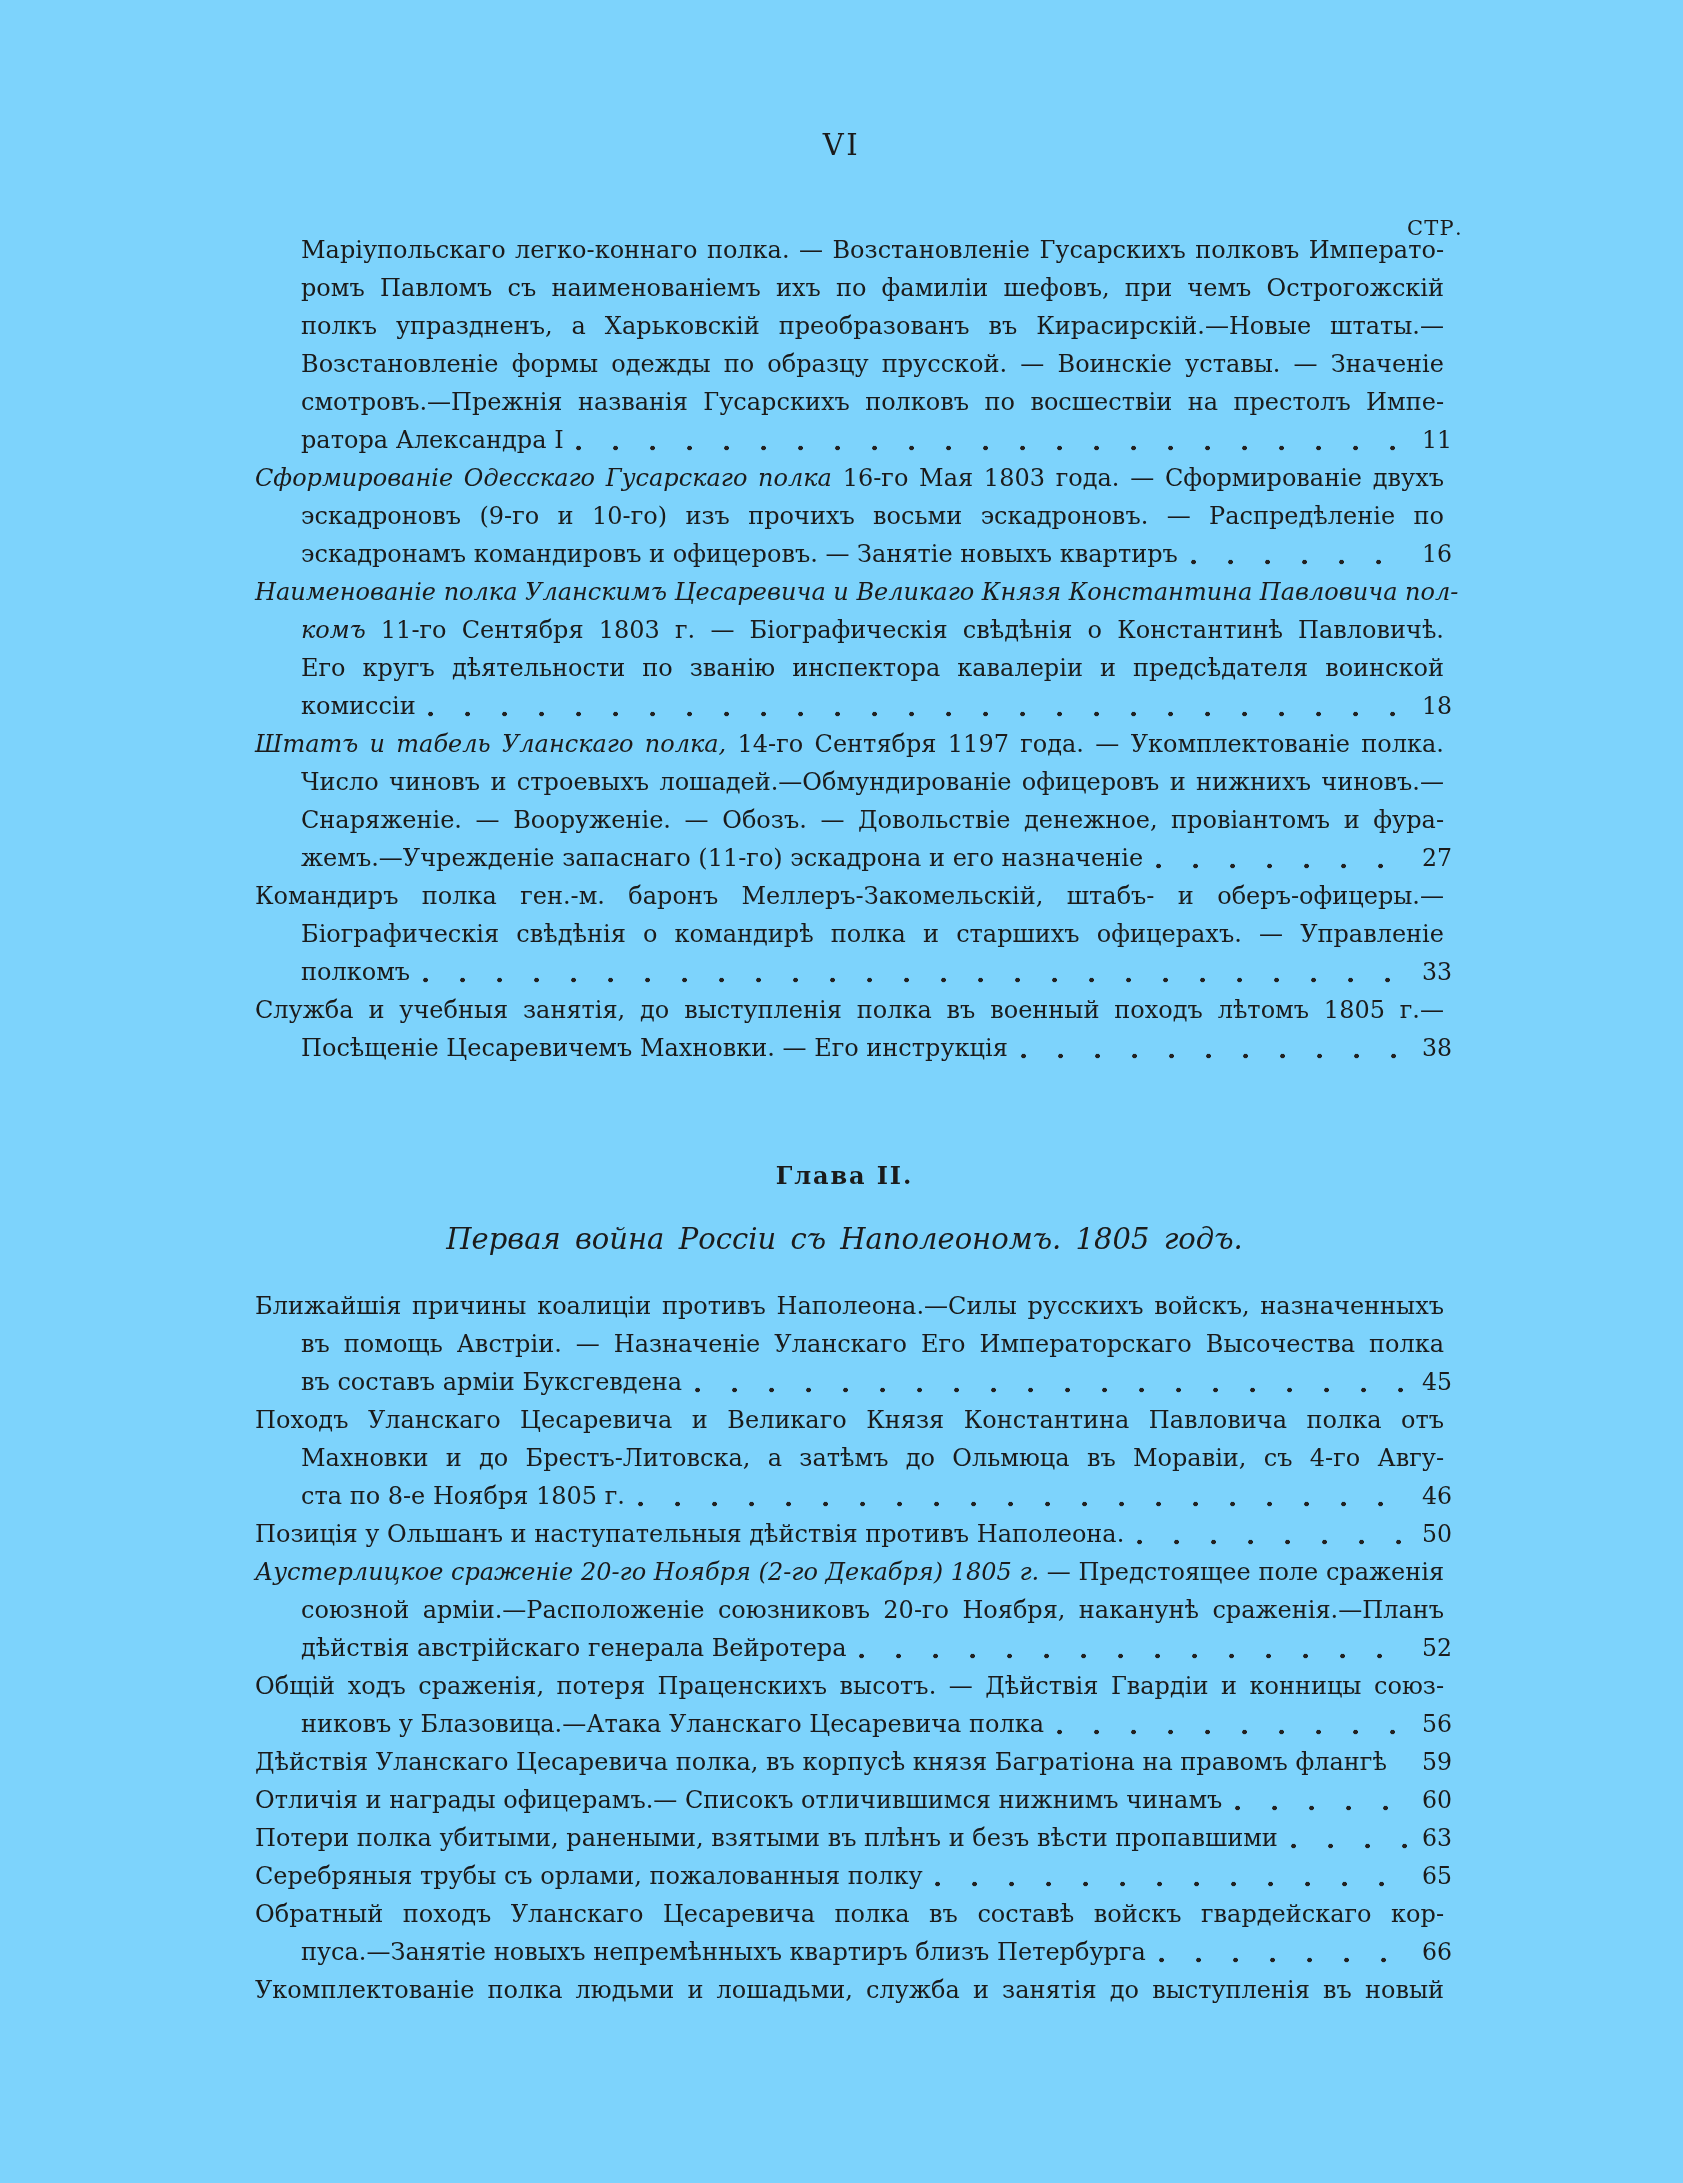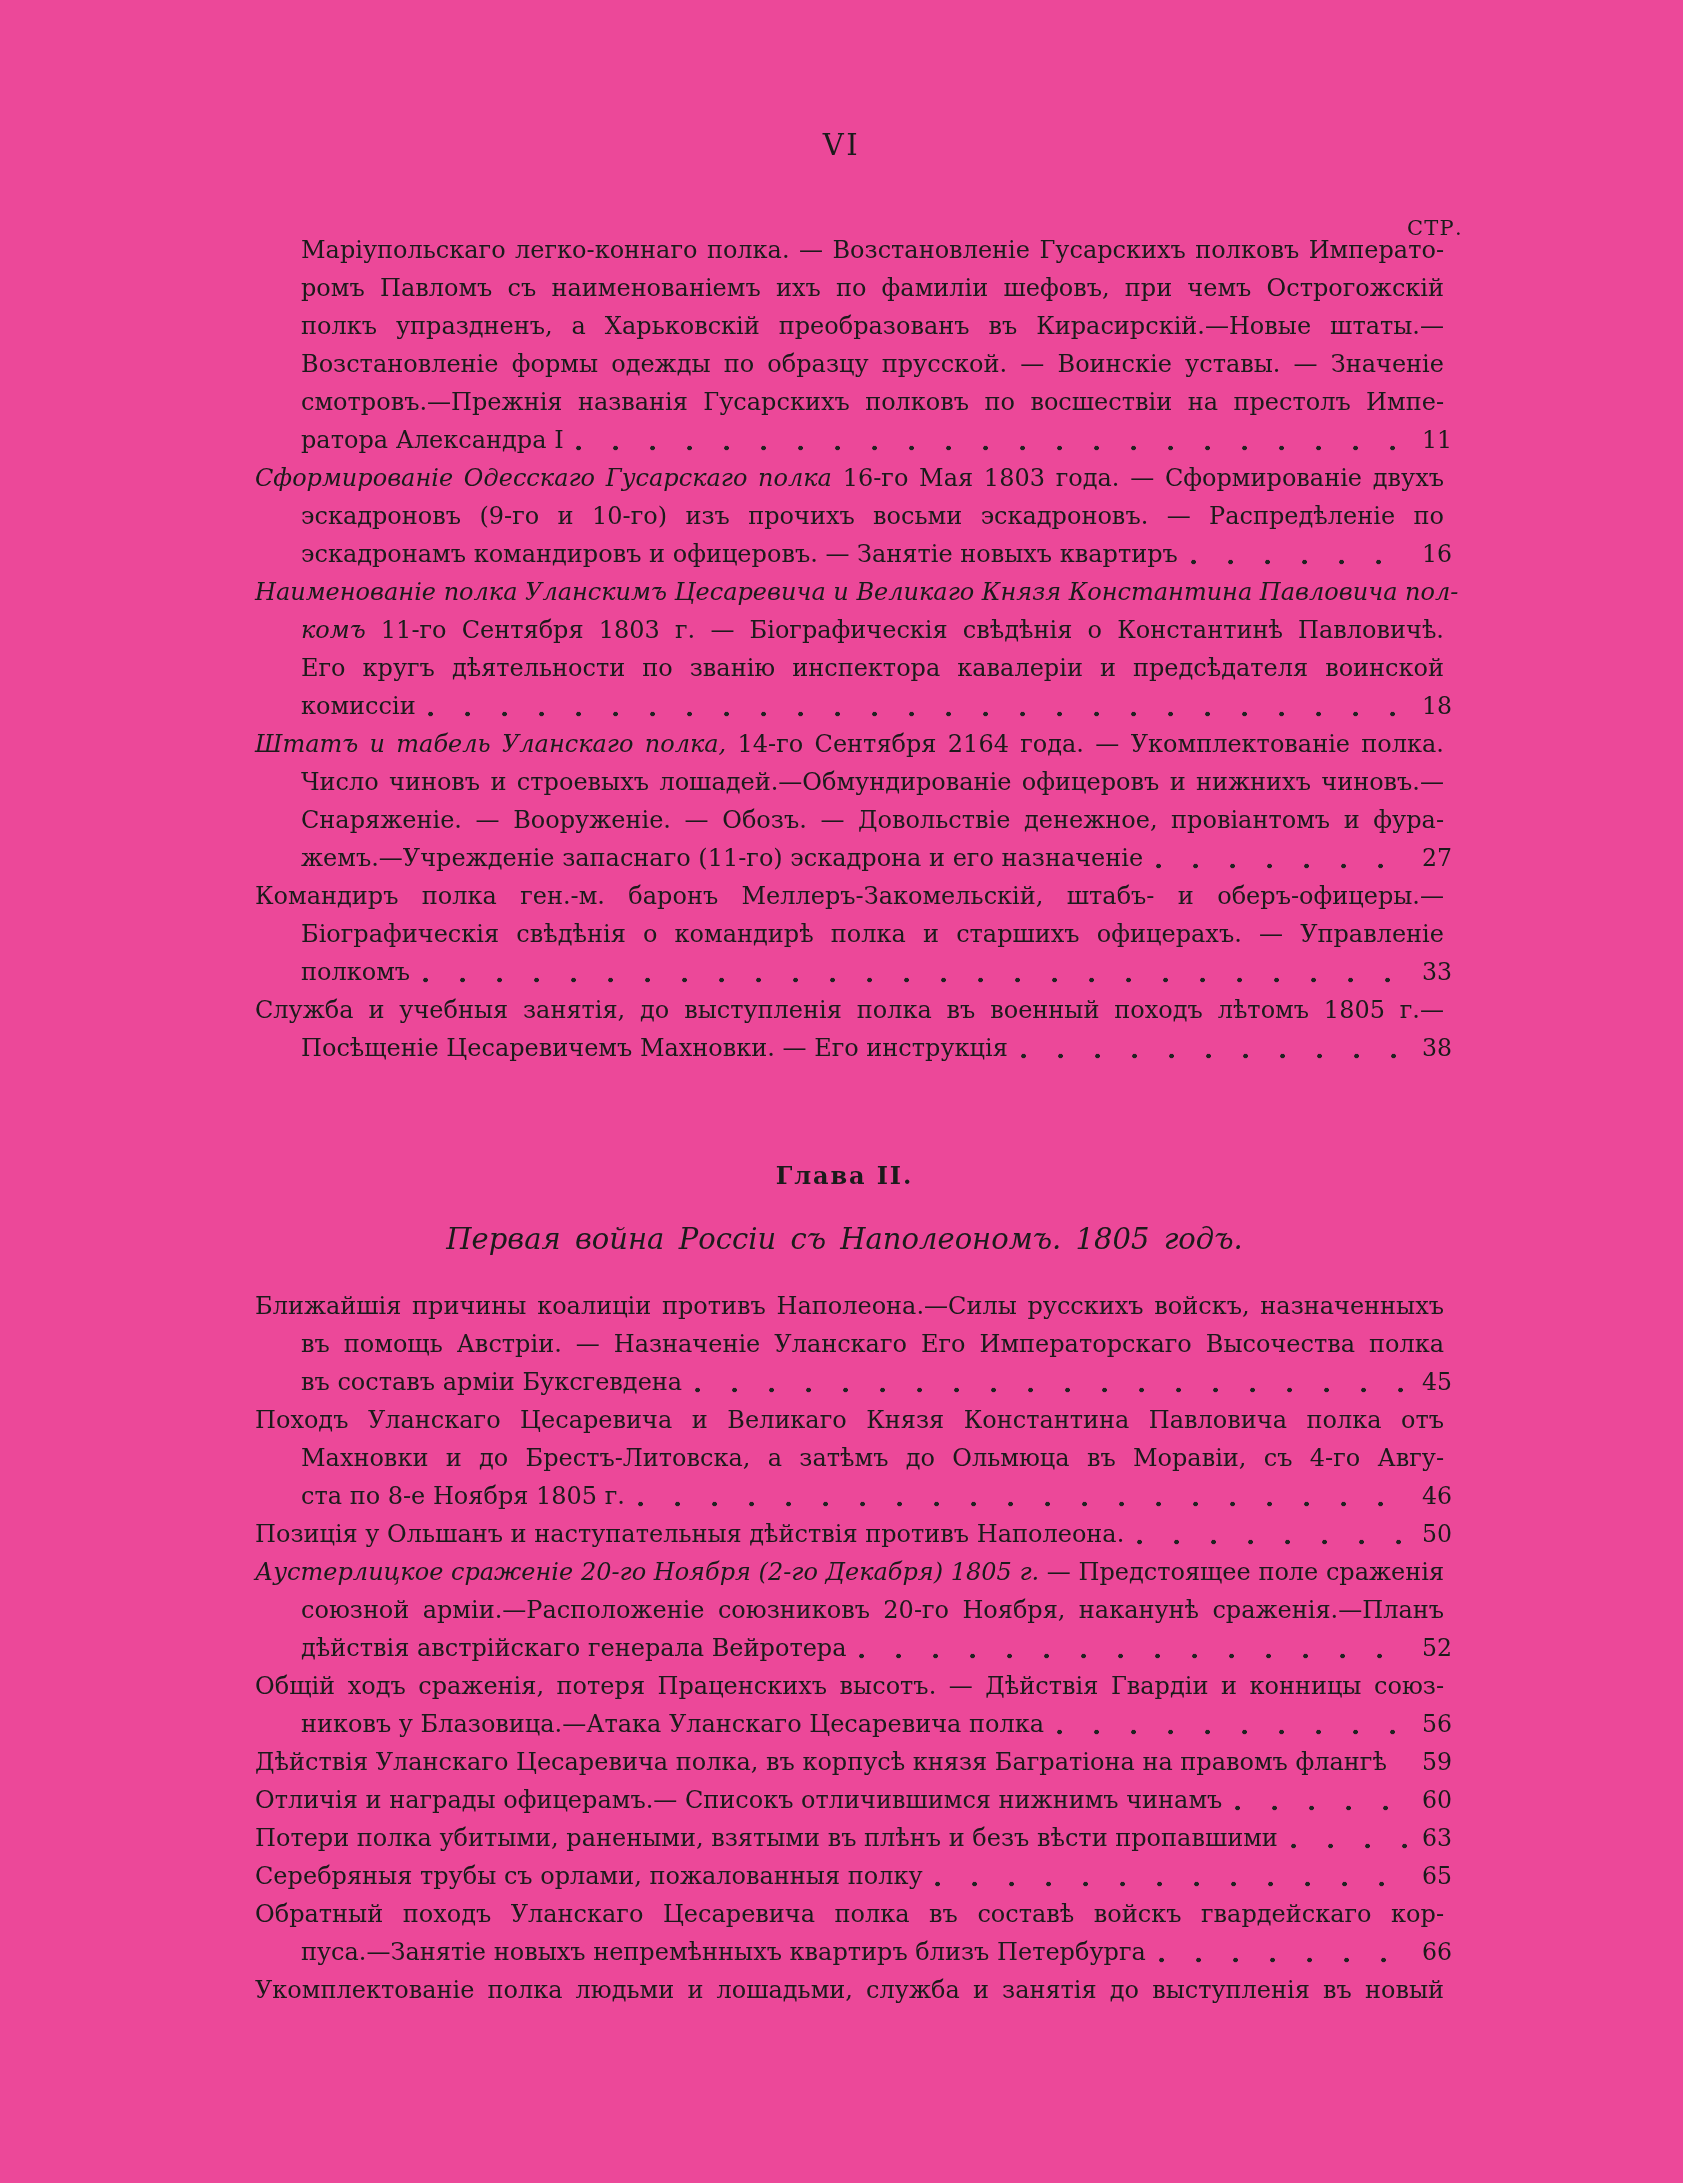--- a/index.html
+++ b/index.html
@@ -80,21 +80,21 @@
     text-align: center;
     font-size: 29px;
     font-style: italic;
     line-height: 31px;
     word-spacing: 5.1px;
   }
 </style>
 </head>
 <body>
 
-<div class="page" style="background: #ec4899; color: rgb(27, 27, 27);">
+<div class="page" style="background: #7dd3fc; color: rgb(27, 27, 27);">
   <div class="folio">VI</div>
   <div class="col-header">СТР.</div>
   <div class="toc" id="toc1">
       <div class="line indent fill"><span class="txt"><span>Маріупольскаго легко-коннаго полка. — Возстановленіе Гусарскихъ полковъ Императо-</span></span></div>
       <div class="line indent fill"><span class="txt"><span>ромъ Павломъ съ наименованіемъ ихъ по фамиліи шефовъ, при чемъ Острогожскій</span></span></div>
       <div class="line indent fill"><span class="txt"><span>полкъ упраздненъ, а Харьковскій преобразованъ въ Кирасирскій.—Новые штаты.—</span></span></div>
       <div class="line indent fill"><span class="txt"><span>Возстановленіе формы одежды по образцу прусской. — Воинскіе уставы. — Значеніе</span></span></div>
       <div class="line indent fill"><span class="txt"><span>смотровъ.—Прежнія названія Гусарскихъ полковъ по восшествіи на престолъ Импе-</span></span></div>
       <div class="line indent haspage">
         <span class="txt"><span>ратора Александра I</span></span>
@@ -109,21 +109,21 @@
         <span class="pnum">16</span>
       </div>
       <div class="line fill"><span class="txt"><span class="it">Наименованіе полка Уланскимъ Цесаревича и Великаго Князя Константина Павловича пол-</span></span></div>
       <div class="line indent fill"><span class="txt"><span class="it">комъ</span><span> 11-го Сентября 1803 г. — Біографическія свѣдѣнія о Константинѣ Павловичѣ.</span></span></div>
       <div class="line indent fill"><span class="txt"><span>Его кругъ дѣятельности по званію инспектора кавалеріи и предсѣдателя воинской</span></span></div>
       <div class="line indent haspage">
         <span class="txt"><span>комиссіи</span></span>
         <span class="leader"></span>
         <span class="pnum">18</span>
       </div>
-      <div class="line fill"><span class="txt"><span class="it">Штатъ и табель Уланскаго полка,</span><span> 14-го Сентября 2164 года. — Укомплектованіе полка.</span></span></div>
+      <div class="line fill"><span class="txt"><span class="it">Штатъ и табель Уланскаго полка,</span><span> 14-го Сентября 1197 года. — Укомплектованіе полка.</span></span></div>
       <div class="line indent fill"><span class="txt"><span>Число чиновъ и строевыхъ лошадей.—Обмундированіе офицеровъ и нижнихъ чиновъ.—</span></span></div>
       <div class="line indent fill"><span class="txt"><span>Снаряженіе. — Вооруженіе. — Обозъ. — Довольствіе денежное, провіантомъ и фура-</span></span></div>
       <div class="line indent haspage">
         <span class="txt"><span>жемъ.—Учрежденіе запаснаго (11-го) эскадрона и его назначеніе</span></span>
         <span class="leader"></span>
         <span class="pnum">27</span>
       </div>
       <div class="line fill"><span class="txt"><span>Командиръ полка ген.-м. баронъ Меллеръ-Закомельскій, штабъ- и оберъ-офицеры.—</span></span></div>
       <div class="line indent fill"><span class="txt"><span>Біографическія свѣдѣнія о командирѣ полка и старшихъ офицерахъ. — Управленіе</span></span></div>
       <div class="line indent haspage">

